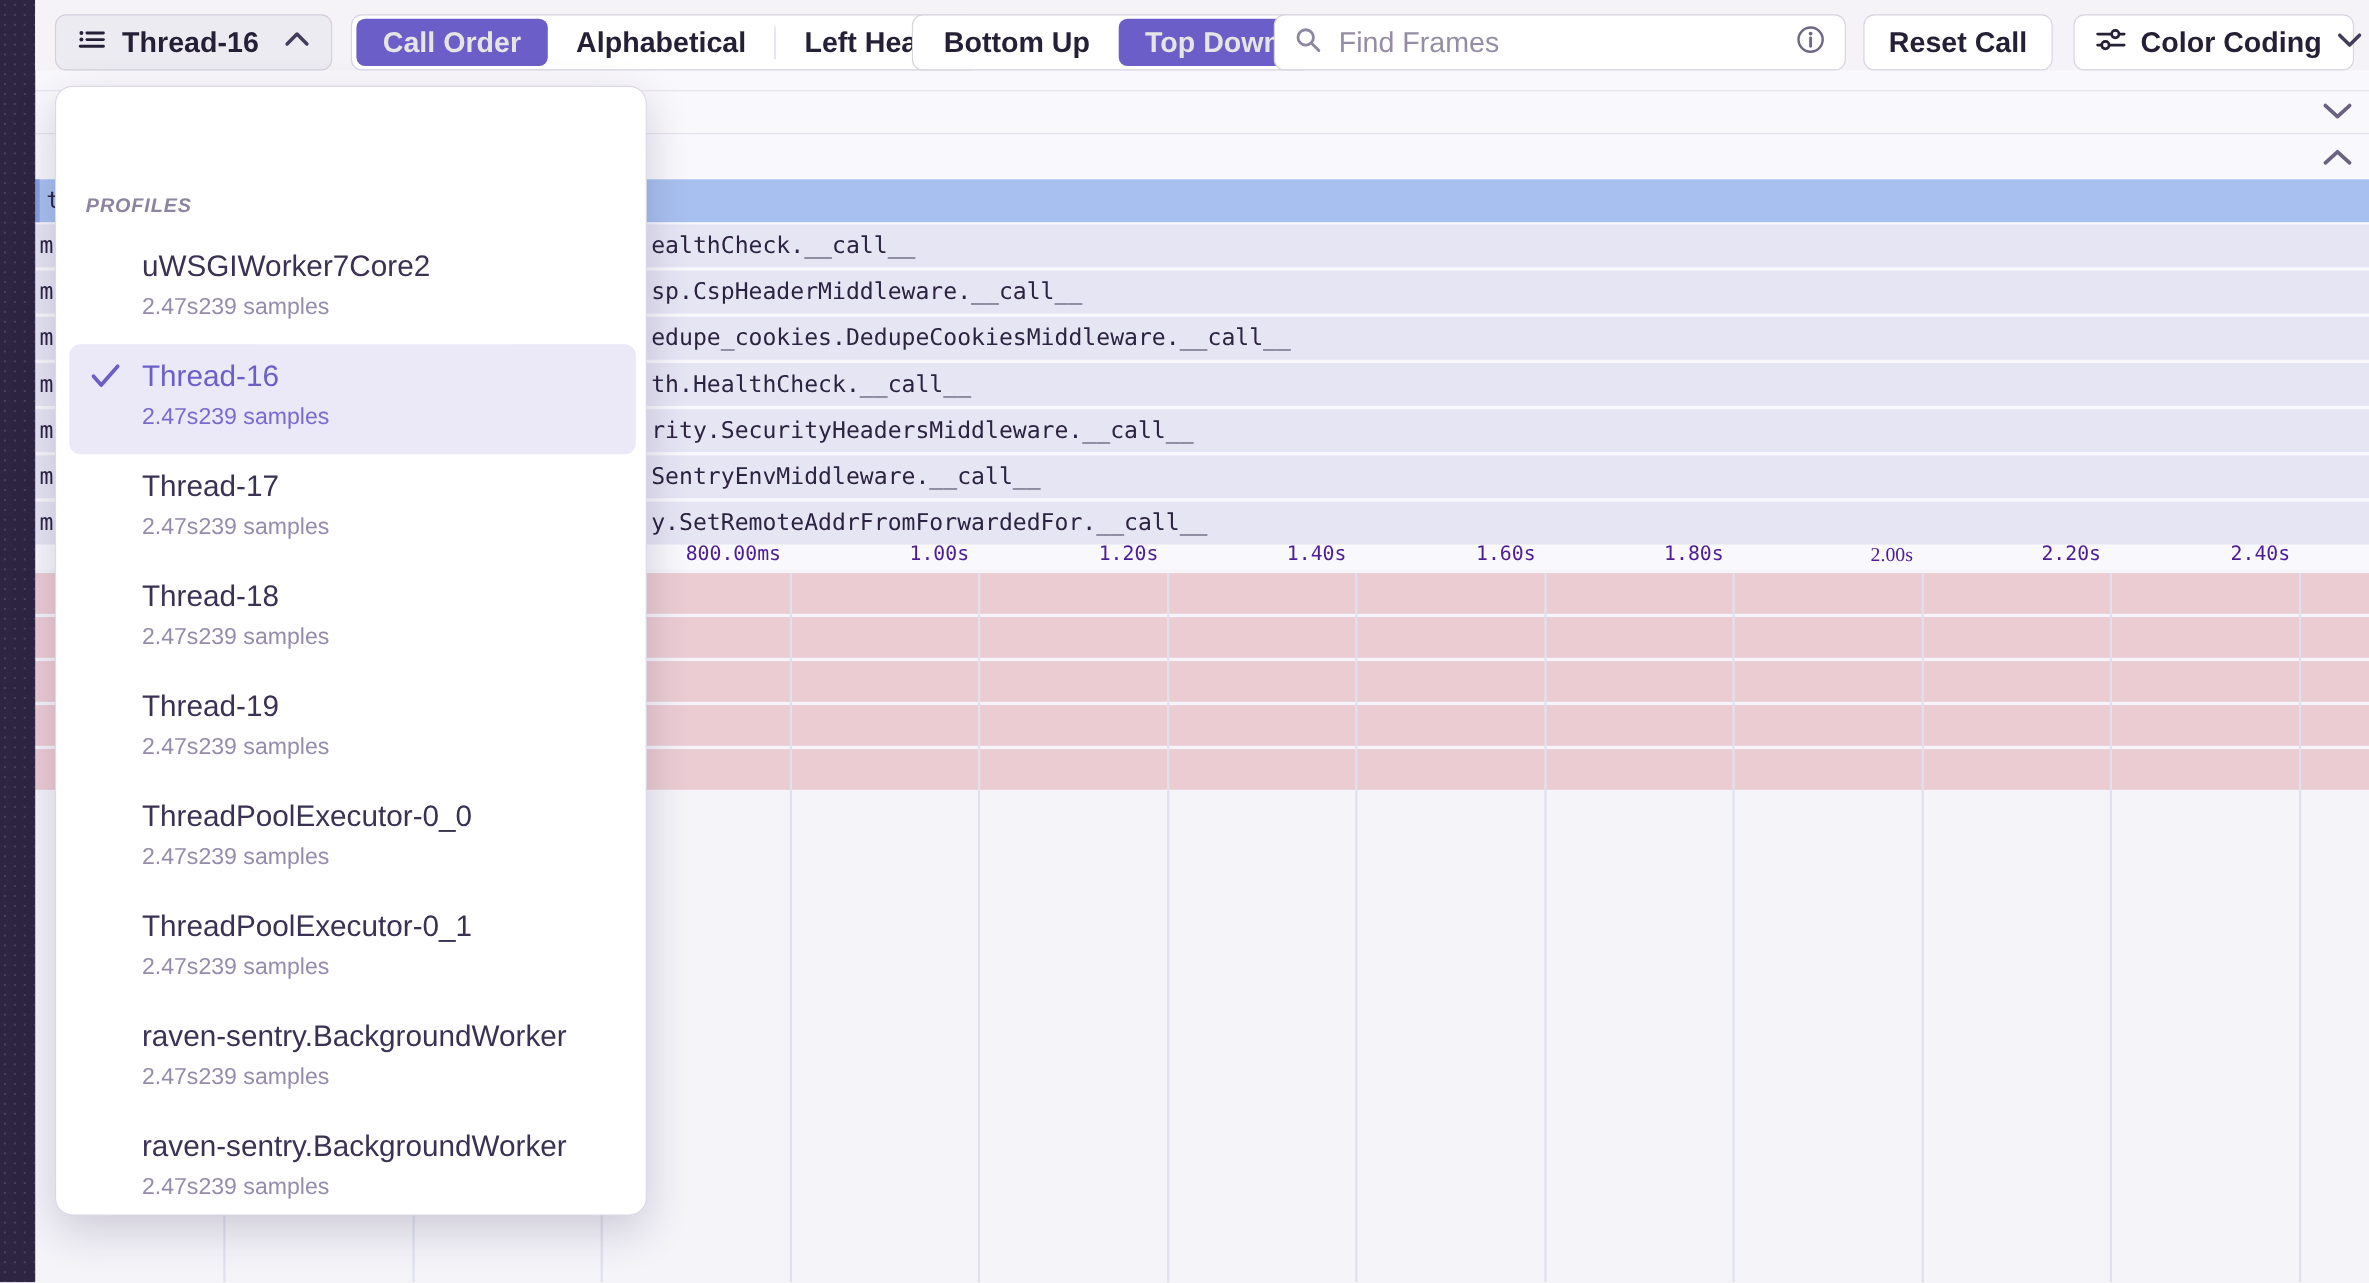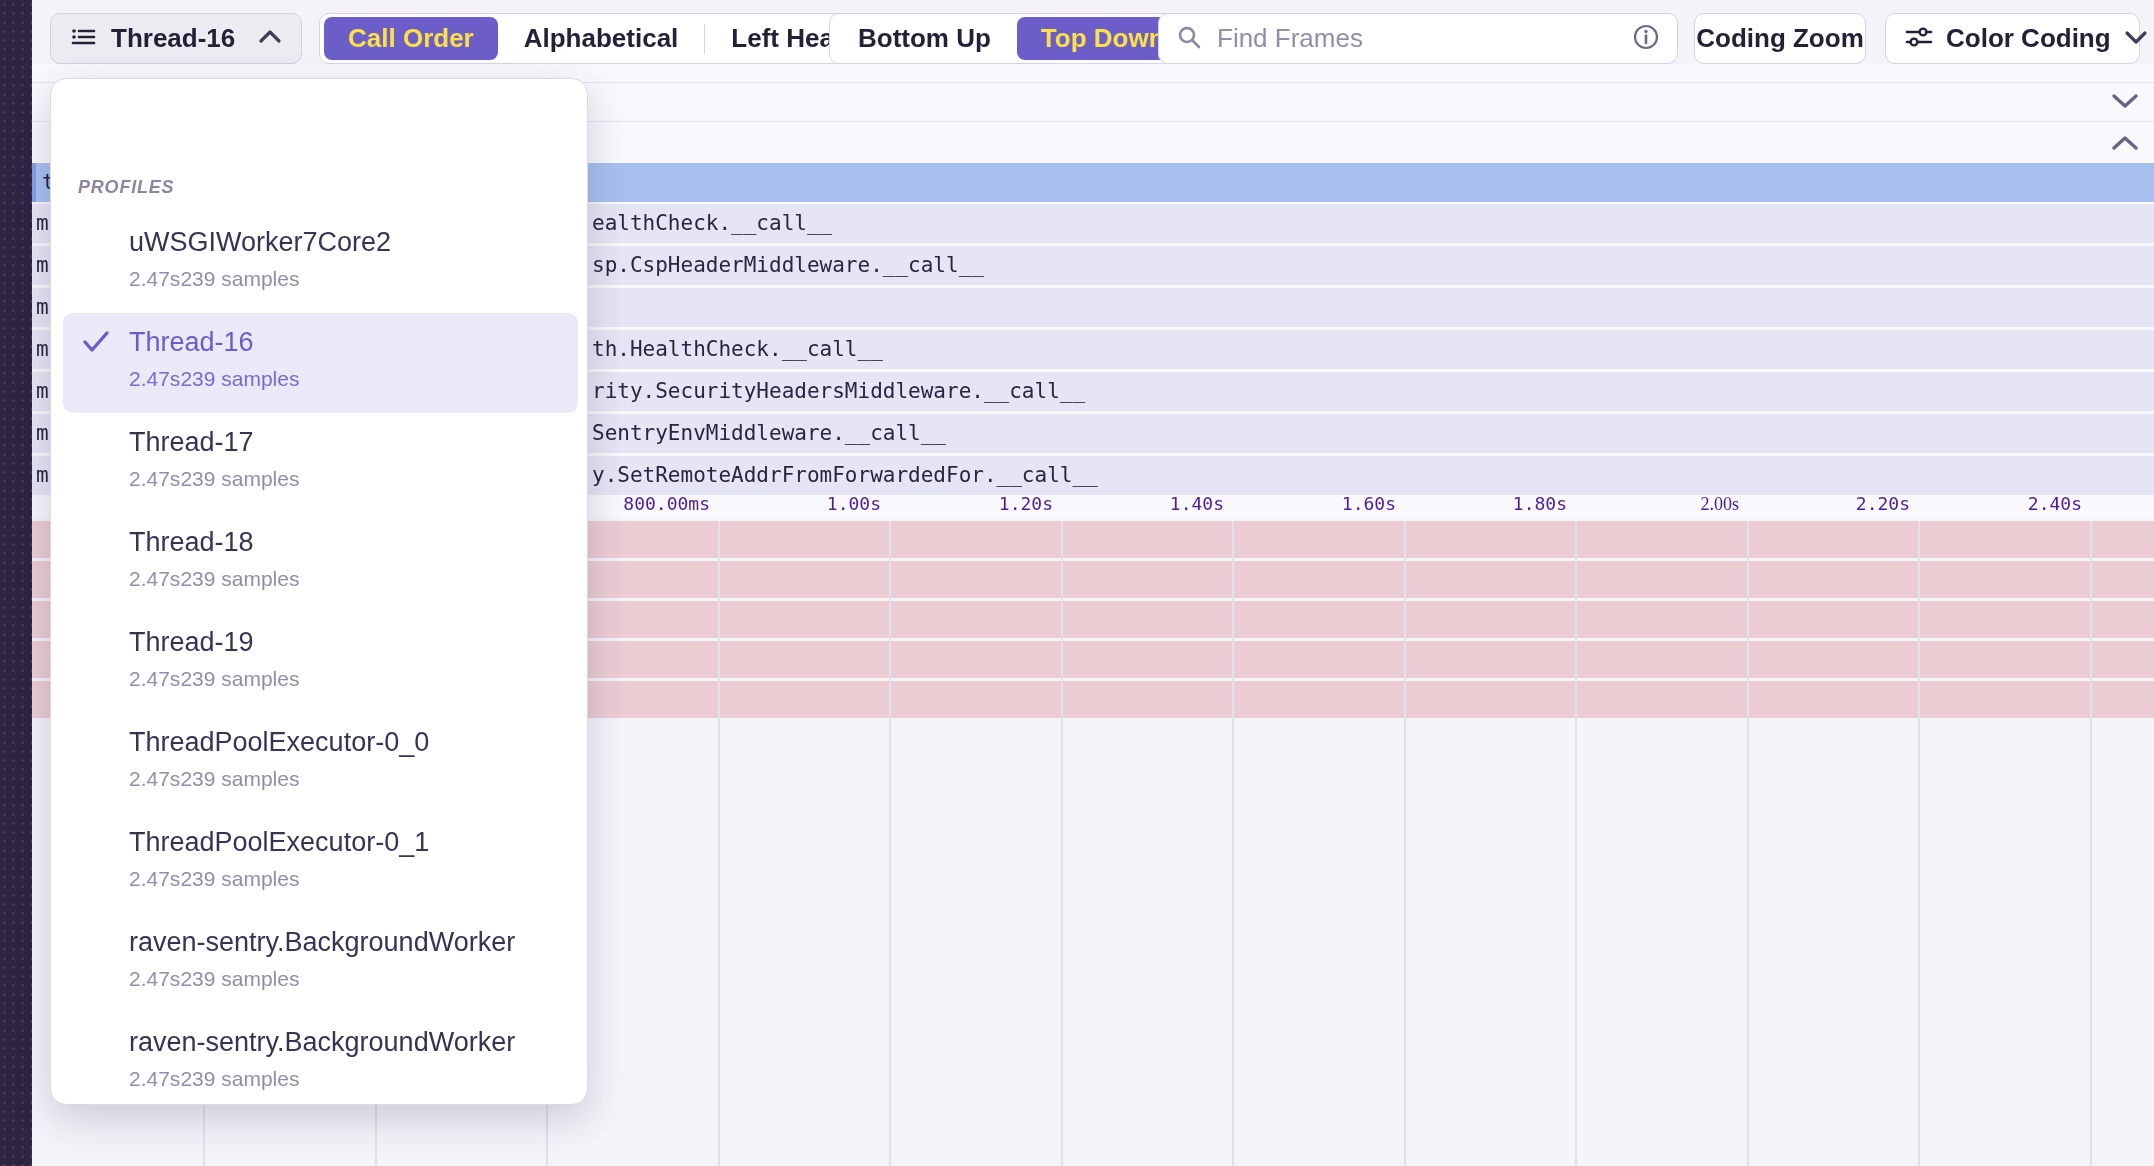--- a/index.html
+++ b/index.html
@@ -15,21 +15,21 @@
   
   #toolbar{position:absolute;left:32px;top:0;width:2122px;height:64px;background:#f5f3f8;z-index:5;}
   .tb-item{position:absolute;top:13px;height:51px;border:1px solid #d8d3e1;border-radius:10px;
     background:#fff;display:flex;align-items:center;}
   .tb-label{font-size:26px;font-weight:700;color:#262036;white-space:nowrap;}
   #thread-btn{left:18px;width:252px;background:#edebf2;border-color:#d4cfdd;padding:0 18px;gap:14px;cursor:pointer;}
   #thread-btn .tb-label{flex:1;}
   .seg{padding:4px;gap:2px;}
   .seg-opt{height:43px;display:flex;align-items:center;padding:0 24px;border-radius:8px;
     font-size:26px;font-weight:700;color:#262036;cursor:pointer;white-space:nowrap;}
-  .seg-opt.active{background:#6b5ec8;color:#fde047;}
+  .seg-opt.active{background:#6b5ec8;color:#e5e5e5;}
   .seg-div{width:1px;height:30px;background:#d8d3e1;}
   #seg-sort{left:287px;}
   #seg-dir{left:797px;}
   #find-box{left:1126px;width:520px;padding:0 16px;gap:12px;}
   #find-input{border:none;outline:none;flex:1;font-family:"Liberation Sans",sans-serif;
     font-size:26px;color:#262036;background:transparent;min-width:0;}
   #find-input::placeholder{color:#948da5;}
   #reset-btn{left:1662px;width:172px;justify-content:center;cursor:pointer;}
   #color-btn{left:1853px;width:255px;padding:0 18px;gap:12px;cursor:pointer;}
 
@@ -106,20 +106,21 @@
       <div class="frame-row" style="top: 204px;">
         <span class="stub">m</span>
         <span class="frag">ealthCheck.__call__</span>
       </div>
       <div class="frame-row" style="top: 246px;">
         <span class="stub">m</span>
         <span class="frag">sp.CspHeaderMiddleware.__call__</span>
       </div>
       <div class="frame-row" style="top: 288px;">
         <span class="stub">m</span>
+        <span class="frag">edupe_cookies.DedupeCookiesMiddleware.__call__</span>
       </div>
       <div class="frame-row" style="top: 330px;">
         <span class="stub">m</span>
         <span class="frag">th.HealthCheck.__call__</span>
       </div>
       <div class="frame-row" style="top: 372px;">
         <span class="stub">m</span>
         <span class="frag">rity.SecurityHeadersMiddleware.__call__</span>
       </div>
       <div class="frame-row" style="top: 414px;">
@@ -209,21 +210,21 @@
       <span>
         <svg width="30" height="30" viewBox="0 0 30 30">
             <circle cx="15" cy="15" r="11" fill="none" stroke="#6f6785" stroke-width="2.2"></circle>
             <circle cx="15" cy="9.5" r="1.7" fill="#6f6785"></circle>
             <line x1="15" y1="13.5" x2="15" y2="21" stroke="#6f6785" stroke-width="2.6" stroke-linecap="round"></line>
           </svg>
       </span>
     </div>
 
     <div class="tb-item" id="reset-btn">
-      <span class="tb-label">Coding Zoom</span>
+      <span class="tb-label">Reset Call</span>
     </div>
 
     <div class="tb-item" id="color-btn">
       <span>
         <svg width="30" height="28" viewBox="0 0 30 28">
           <line x1="3" y1="9" x2="27" y2="9" stroke="#262036" stroke-width="2.6" stroke-linecap="round"></line>
           <circle cx="19" cy="9" r="3.4" fill="#f5f3f8" stroke="#262036" stroke-width="2.4"></circle>
           <line x1="3" y1="19" x2="27" y2="19" stroke="#262036" stroke-width="2.6" stroke-linecap="round"></line>
           <circle cx="10" cy="19" r="3.4" fill="#f5f3f8" stroke="#262036" stroke-width="2.4"></circle>
         </svg>

